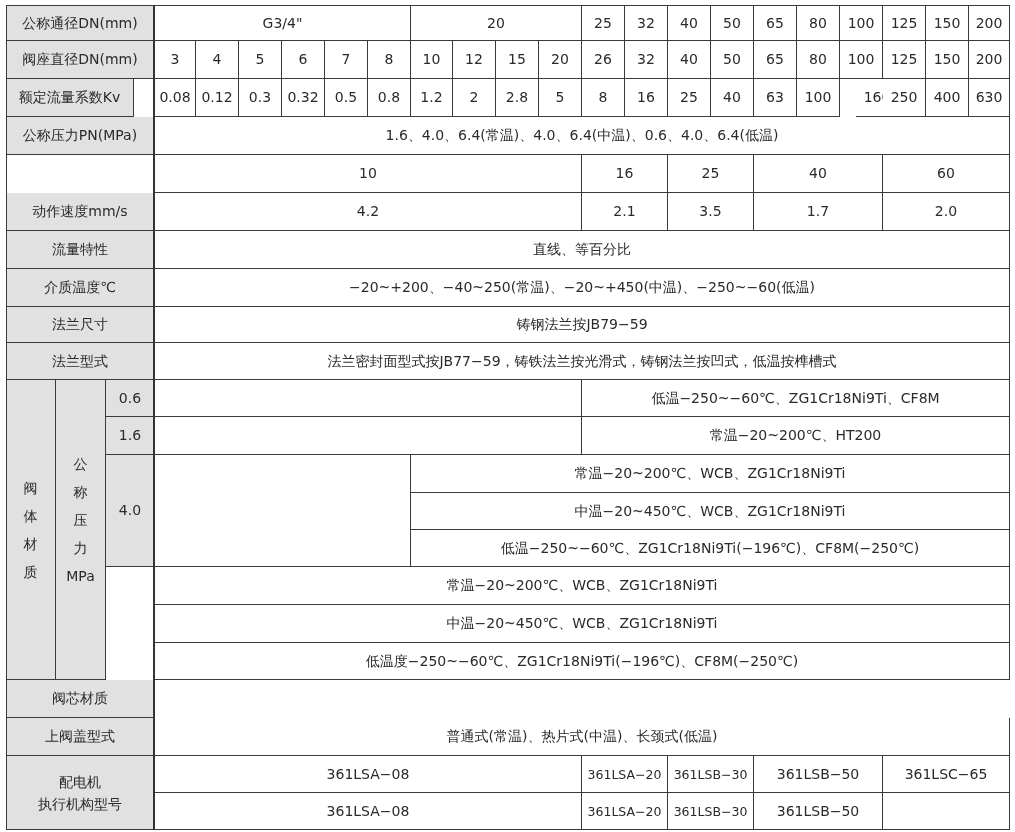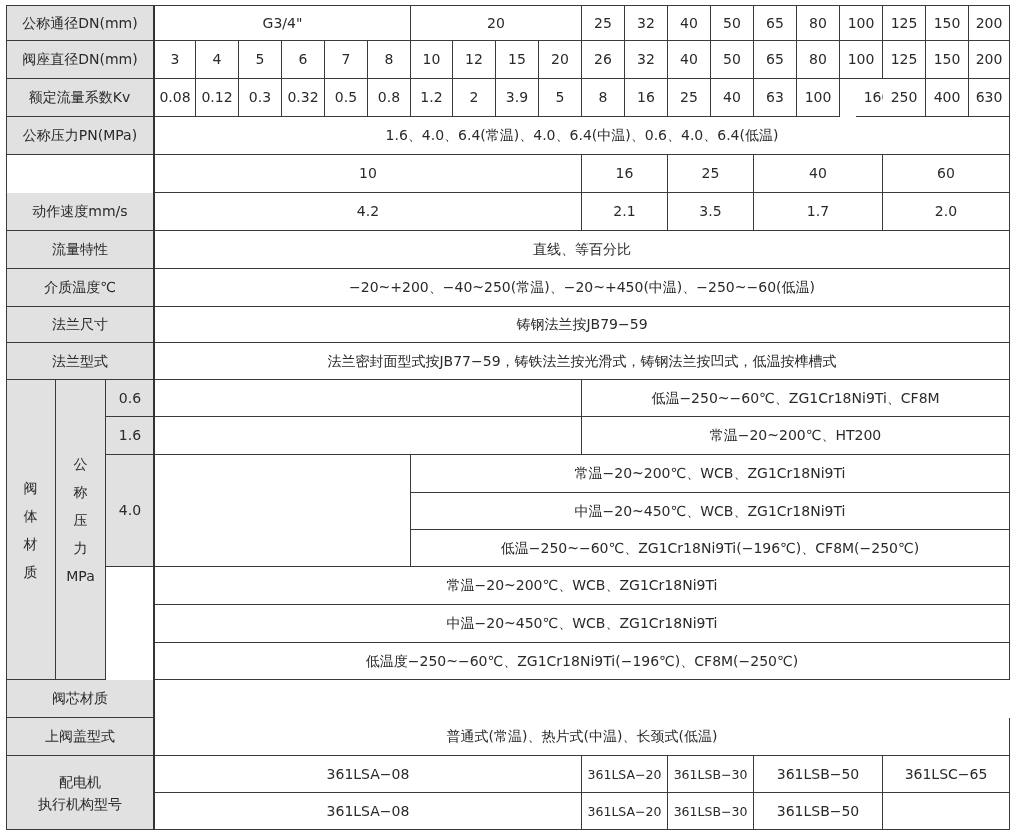--- a/index.html
+++ b/index.html
@@ -51,30 +51,30 @@
   <div class="c" style="left:625px;top:41px;width:43px;height:38px;">32</div>
   <div class="c" style="left:668px;top:41px;width:43px;height:38px;">40</div>
   <div class="c" style="left:711px;top:41px;width:43px;height:38px;">50</div>
   <div class="c" style="left:754px;top:41px;width:43px;height:38px;">65</div>
   <div class="c" style="left:797px;top:41px;width:43px;height:38px;">80</div>
   <div class="c" style="left:840px;top:41px;width:43px;height:38px;">100</div>
   <div class="c" style="left:883px;top:41px;width:43px;height:38px;">125</div>
   <div class="c" style="left:926px;top:41px;width:43px;height:38px;">150</div>
   <div class="c" style="left:969px;top:41px;width:41px;height:38px;">200</div>
 
-  <div class="c h" style="left:6px;top:79px;width:148px;height:38px;">额定流量系数Kv</div>
+  <div class="c h" style="left:6px;top:79px;width:128px;height:38px;">额定流量系数Kv</div>
   <div class="c" style="left:155px;top:79px;width:41px;height:38px;">0.08</div>
   <div class="c" style="left:196px;top:79px;width:43px;height:38px;">0.12</div>
   <div class="c" style="left:239px;top:79px;width:43px;height:38px;">0.3</div>
   <div class="c" style="left:282px;top:79px;width:43px;height:38px;">0.32</div>
   <div class="c" style="left:325px;top:79px;width:43px;height:38px;">0.5</div>
   <div class="c" style="left:368px;top:79px;width:43px;height:38px;">0.8</div>
   <div class="c" style="left:411px;top:79px;width:42px;height:38px;">1.2</div>
   <div class="c" style="left:453px;top:79px;width:43px;height:38px;">2</div>
-  <div class="c" style="left:496px;top:79px;width:43px;height:38px;">3.9</div>
+  <div class="c" style="left:496px;top:79px;width:43px;height:38px;">2.8</div>
   <div class="c" style="left:539px;top:79px;width:43px;height:38px;">5</div>
   <div class="c" style="left:582px;top:79px;width:43px;height:38px;">8</div>
   <div class="c" style="left:625px;top:79px;width:43px;height:38px;">16</div>
   <div class="c" style="left:668px;top:79px;width:43px;height:38px;">25</div>
   <div class="c" style="left:711px;top:79px;width:43px;height:38px;">40</div>
   <div class="c" style="left:754px;top:79px;width:43px;height:38px;">63</div>
   <div class="c" style="left:797px;top:79px;width:43px;height:38px;">100</div>
   <div class="c" style="left:840px;top:79px;width:43px;height:38px;margin-left:16px;">160</div>
   <div class="c" style="left:883px;top:79px;width:43px;height:38px;">250</div>
   <div class="c" style="left:926px;top:79px;width:43px;height:38px;">400</div>

